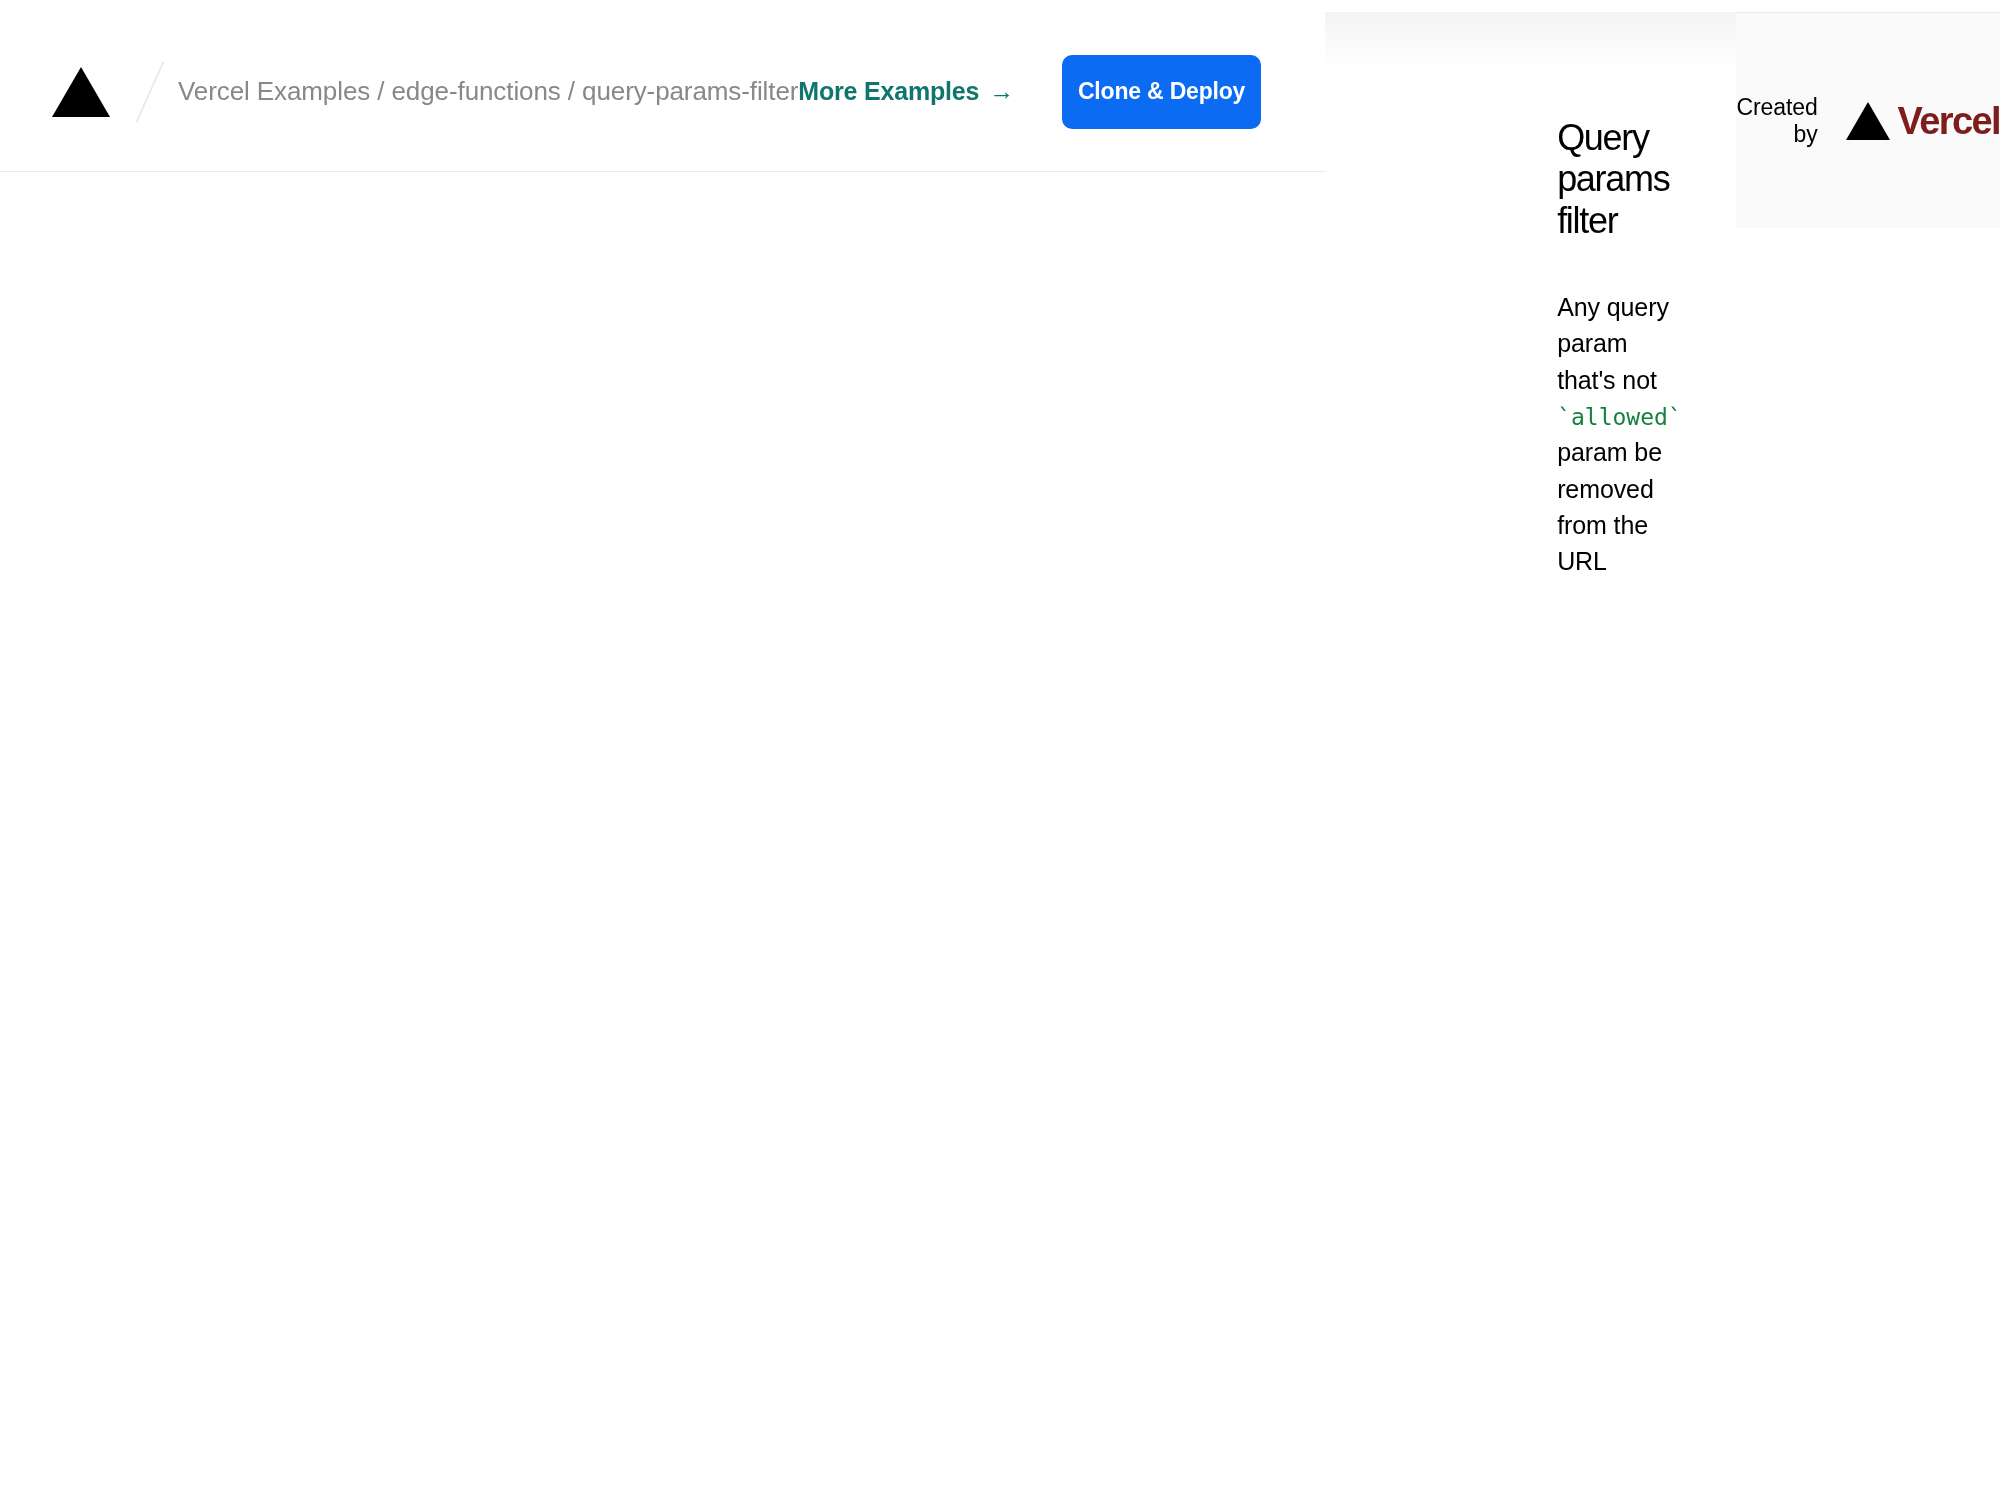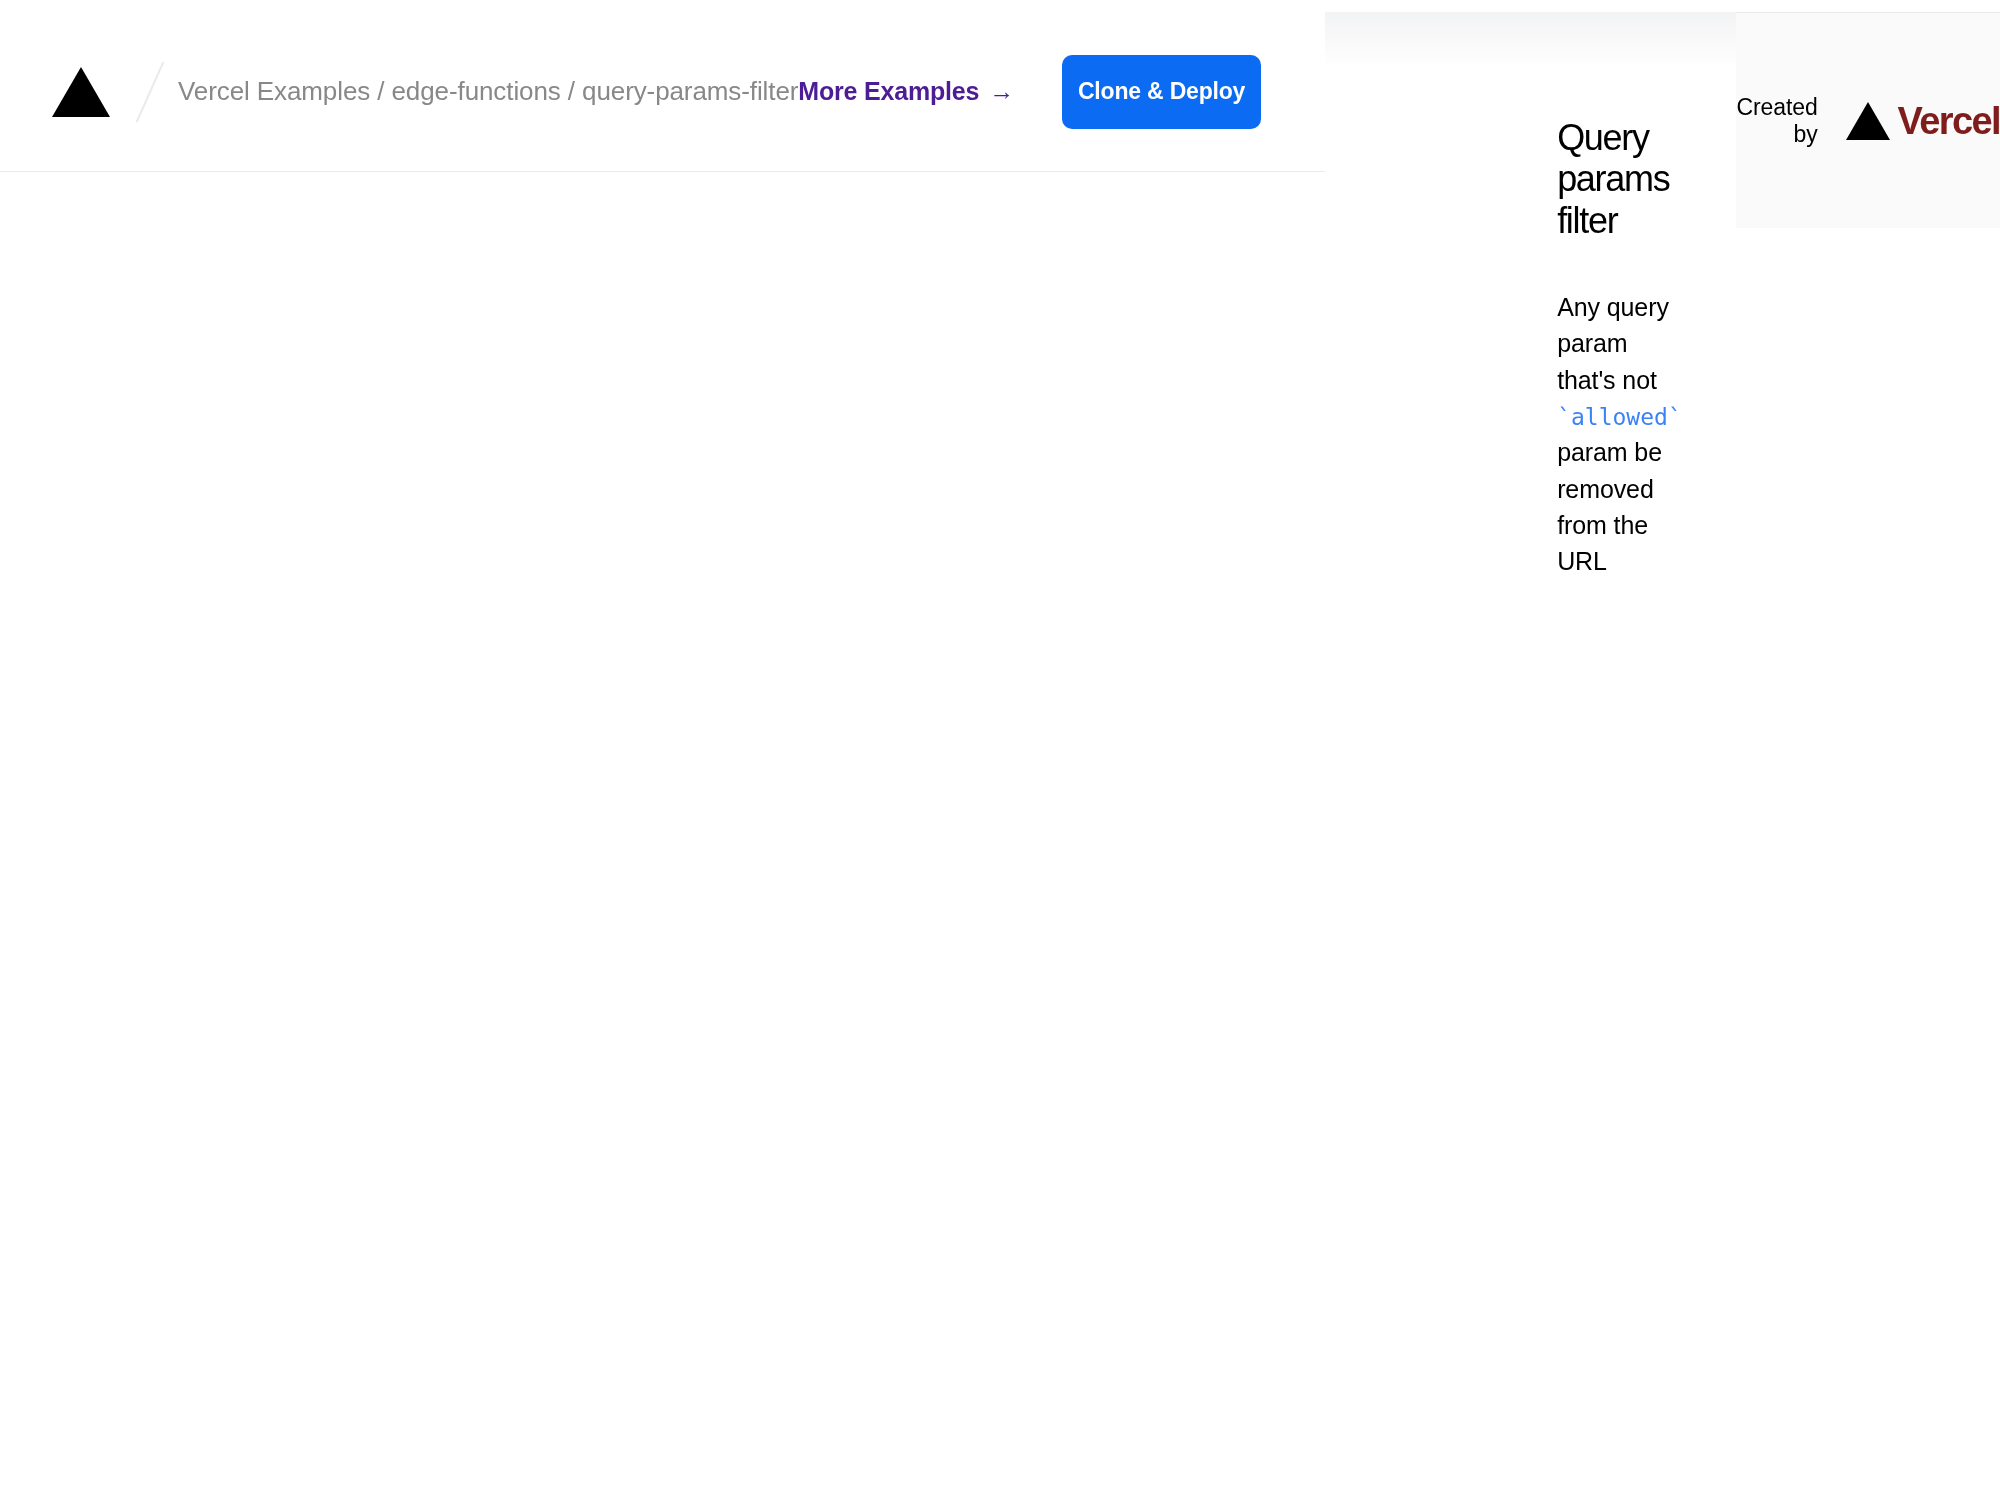--- a/index.html
+++ b/index.html
@@ -85,21 +85,21 @@
   .header-right {
     display: flex;
     align-items: center;
     flex: 0 0 auto;
     gap: 48px;
   }
 
   .more-examples {
     font-size: 25px;
     font-weight: bold;
-    color: #4c1d95;
+    color: #0f766e;
     text-decoration: none;
     white-space: nowrap;
     letter-spacing: -0.2px;
     display: inline-flex;
     align-items: center;
     gap: 10px;
     cursor: pointer;
   }
   .more-examples .arrow-right-icon {
     font-size: 25px;
@@ -156,21 +156,21 @@
   .page-description {
     margin-top: 48px;
     font-size: 25px;
     line-height: 1.45;
     color: #000000;
     letter-spacing: -0.1px;
   }
 
   .code-inline {
     font-family: "DejaVu Sans Mono", "Liberation Mono", monospace;
-    color: #3b82f6;
+    color: #15803d;
     font-size: 23px;
     letter-spacing: 0;
   }
 
   
   .site-footer {
     flex: 0 0 216px;
     height: 216px;
     background: #fafafa;
     border-top: 1px solid #eaeaea;

